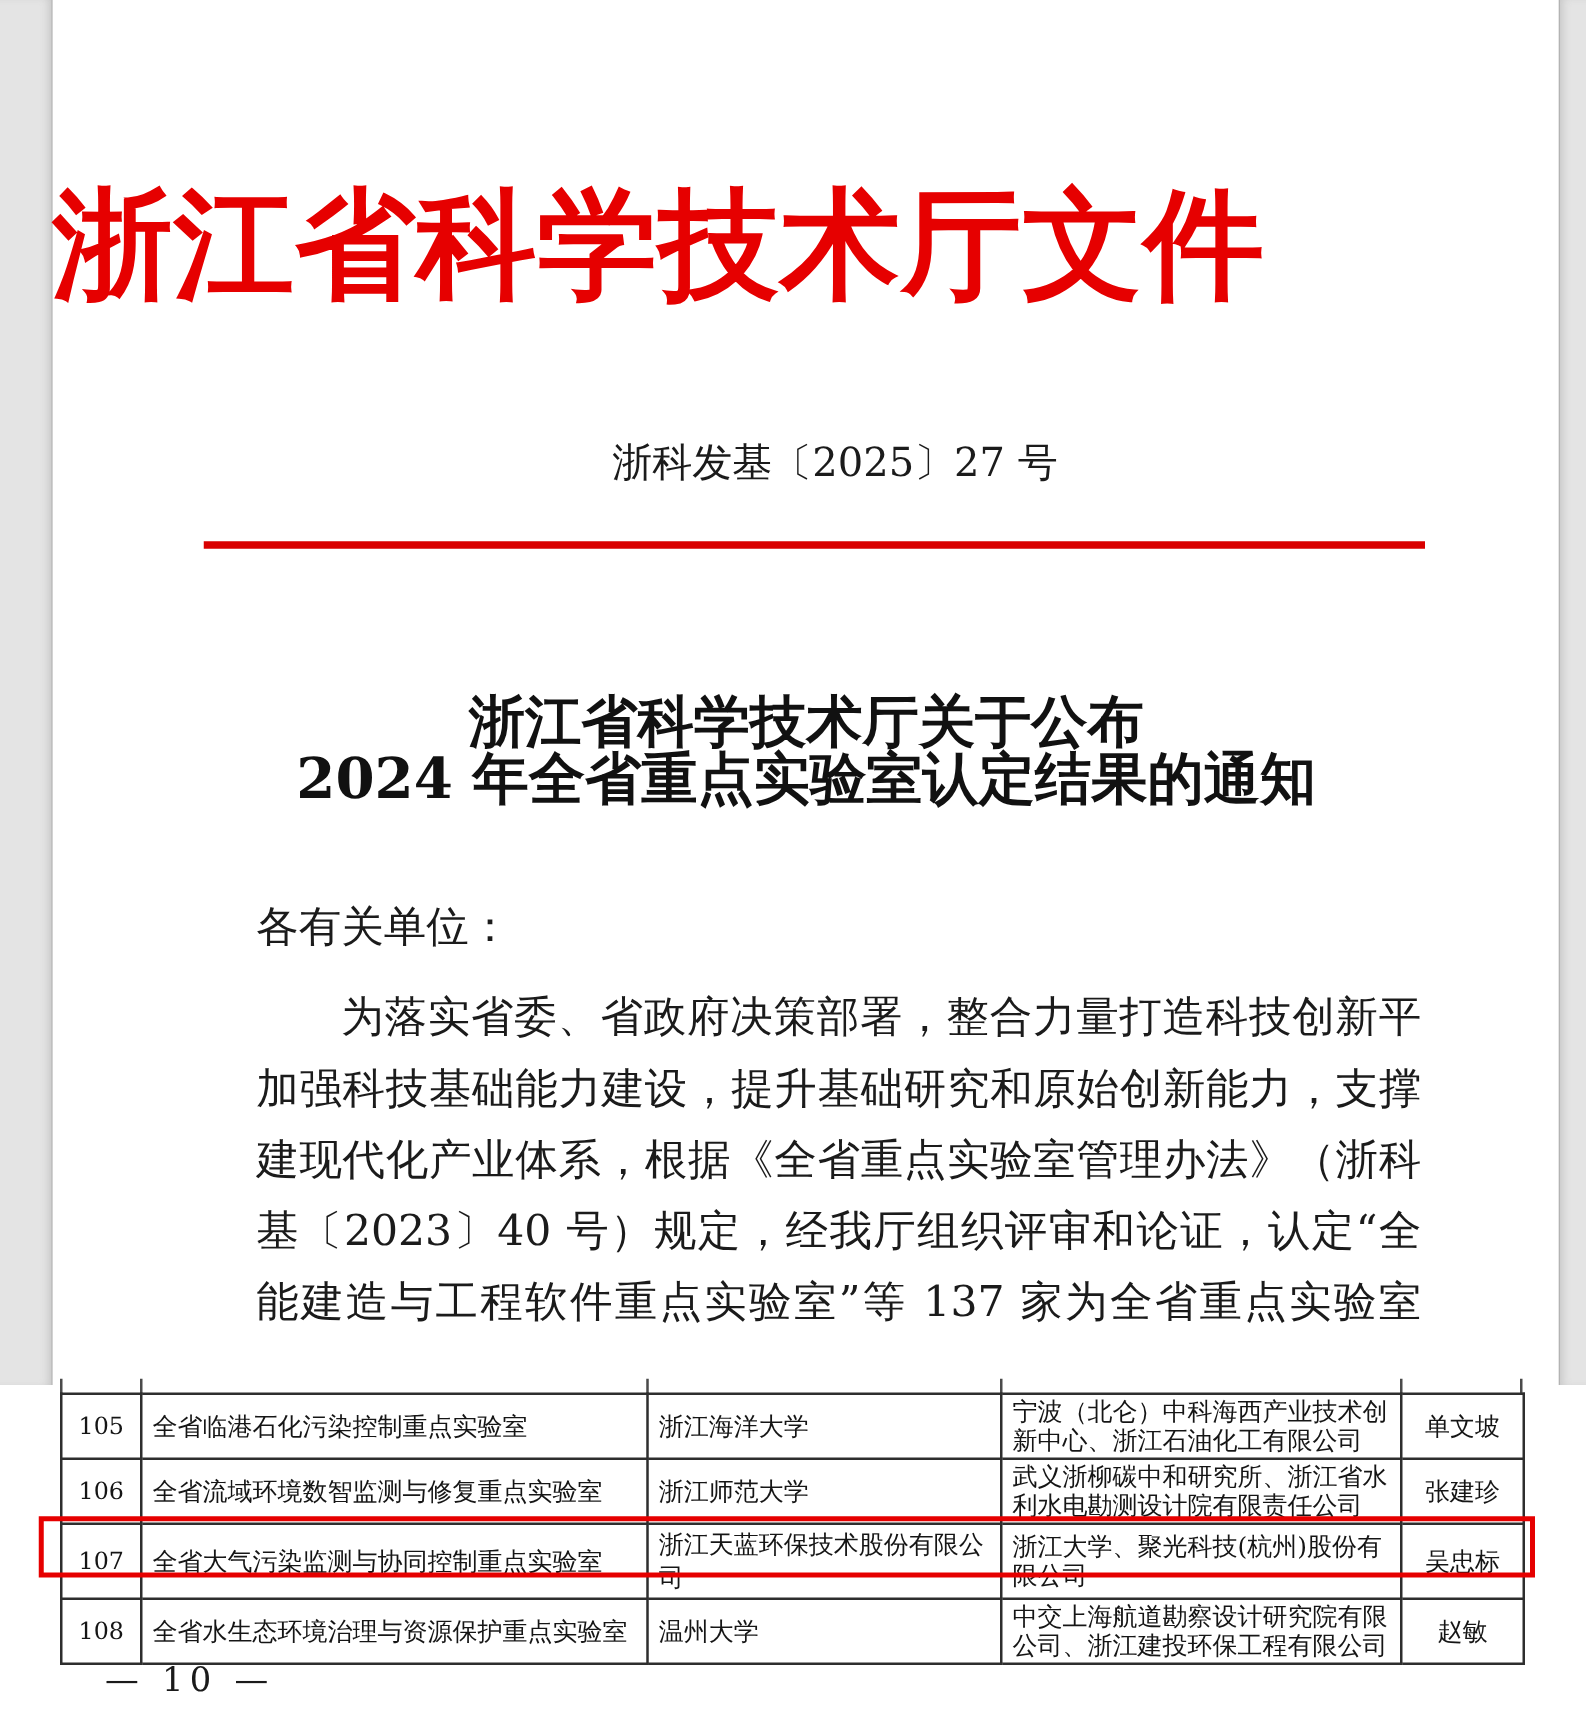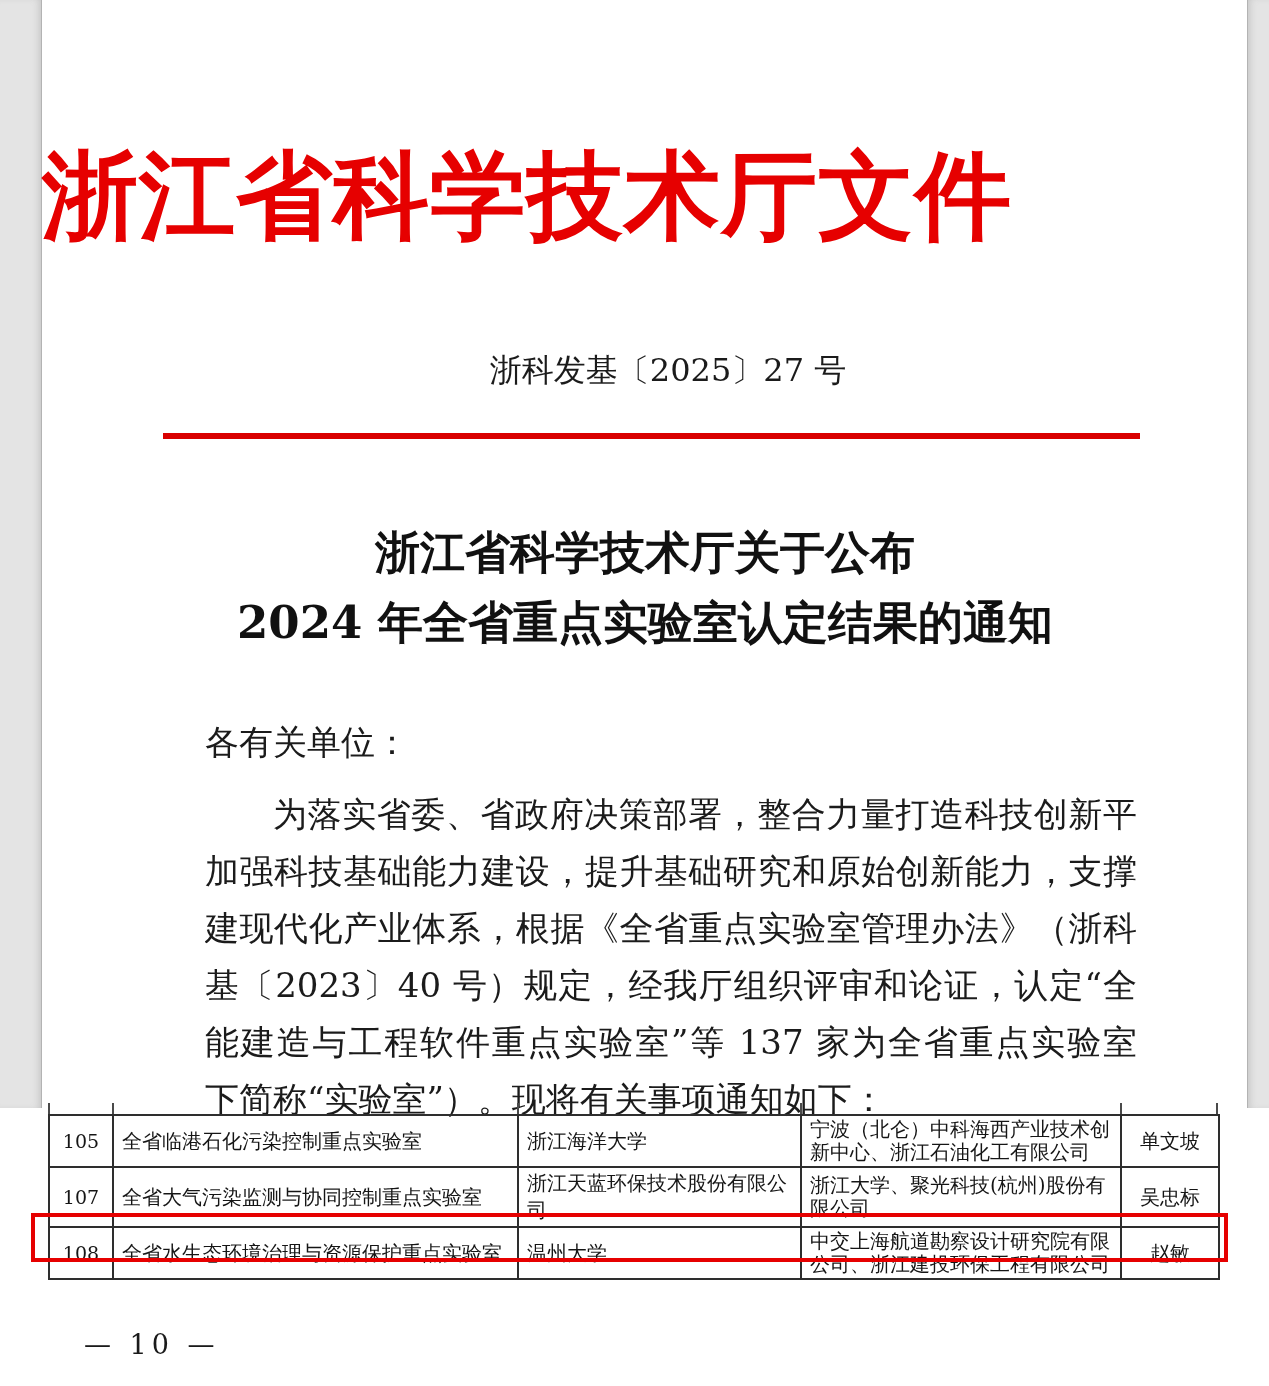--- a/index.html
+++ b/index.html
@@ -31,21 +31,21 @@
   }
   .red-line {
     position: absolute; left: 163px; top: 433px; width: 977px; height: 6px;
     background: #d90000;
   }
   .notice-title {
     position: absolute; left: 42px; width: 1206px;
     text-align: center; font-weight: bold; font-size: 45px; line-height: 52px;
     color: #111111; white-space: nowrap;
   }
-  .notice-title.l1 { top: 527px; }
+  .notice-title.l1 { top: 552px; }
   .notice-title.l2 { top: 597px; }
 
   .salutation {
     position: absolute; left: 205px; top: 720px;
     font-size: 34px; line-height: 44px;
   }
   .paragraph {
     position: absolute; left: 205px; top: 786px; width: 932px;
     font-size: 34px;
   }
@@ -110,21 +110,20 @@
 <div class="notice-title l2">2024 年全省重点实验室认定结果的通知</div>
 
 <div class="salutation">各有关单位：</div>
 
 <div class="paragraph">
   <div class="line indent">为落实省委、省政府决策部署，整合力量打造科技创新平台，</div>
   <div class="line">加强科技基础能力建设，提升基础研究和原始创新能力，支撑构</div>
   <div class="line">建现代化产业体系，根据《全省重点实验室管理办法》（浙科发</div>
   <div class="line">基〔2023〕40 号）规定，经我厅组织评审和论证，认定“全省智</div>
   <div class="line">能建造与工程软件重点实验室”等 137 家为全省重点实验室（以</div>
-  <div class="line last">下简称“实验室”）。现将有关事项通知如下：</div>
 </div>
 
 <div class="stub" style="left:48px;"></div>
 <div class="stub" style="left:112px;"></div>
 <div class="stub" style="left:517px;"></div>
 <div class="stub" style="left:800px;"></div>
 <div class="stub" style="left:1120px;"></div>
 <div class="stub" style="left:1216px;"></div>
 
 <table class="lab-table">
@@ -136,20 +135,27 @@
       <col style="width:98px">
   </colgroup>
   <tbody>
     <tr class="r105">
       <td class="c-no">105</td>
       <td class="c-lab">全省临港石化污染控制重点实验室</td>
       <td class="c-org">浙江海洋大学</td>
       <td class="c-part">宁波（北仑）中科海西产业技术创新中心、浙江石油化工有限公司</td>
       <td class="c-head">单文坡</td>
     </tr>
+    <tr class="r106">
+      <td class="c-no">106</td>
+      <td class="c-lab">全省流域环境数智监测与修复重点实验室</td>
+      <td class="c-org">浙江师范大学</td>
+      <td class="c-part">武义浙柳碳中和研究所、浙江省水利水电勘测设计院有限责任公司</td>
+      <td class="c-head">张建珍</td>
+    </tr>
     <tr class="r107">
       <td class="c-no">107</td>
       <td class="c-lab">全省大气污染监测与协同控制重点实验室</td>
       <td class="c-org">浙江天蓝环保技术股份有限公司</td>
       <td class="c-part">浙江大学、聚光科技(杭州)股份有限公司</td>
       <td class="c-head">吴忠标</td>
     </tr>
     <tr class="r108">
       <td class="c-no">108</td>
       <td class="c-lab">全省水生态环境治理与资源保护重点实验室</td>

